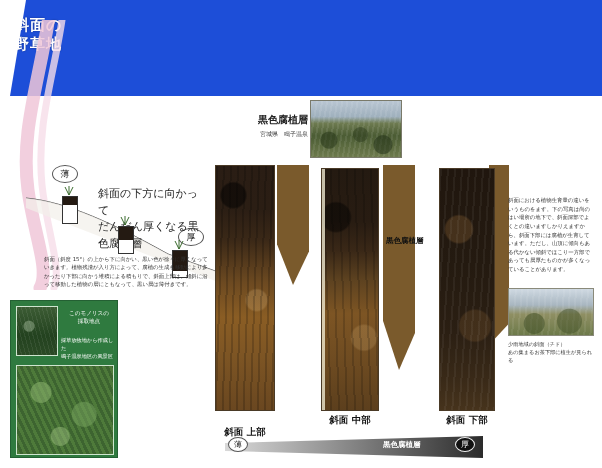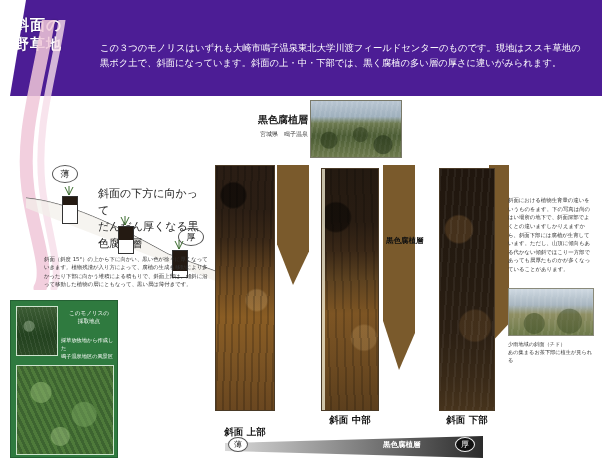--- a/index.html
+++ b/index.html
@@ -10,21 +10,21 @@
     background: #ffffff;
     position: relative;
     overflow: hidden;
     font-size: 9px;
     color: #222;
   }
 
   
   .banner {
     position: absolute; left:0; top:0; width:602px; height:96px;
-    background:#4c1d95;
+    background:#1d4ed8;
   }
   .banner-title {
     position:absolute; left:14px; top:16px;
     width:80px;
     color:#ffffff;
     font-size:15px;
     font-weight:bold;
     line-height:1.28;
     letter-spacing:1px;
     text-shadow:0 0 2px rgba(0,0,0,.4);
@@ -184,21 +184,20 @@
     position:absolute; left:383px; top:440px;
     font-size:7.5px; font-weight:bold; color:#ffffff;
   }
 </style>
 </head>
 <body>
 
 <div class="banner">
   <div class="banner-title" style="white-space:pre-line;">斜面の
 野草地</div>
-  <div class="banner-text">この３つのモノリスはいずれも大崎市鳴子温泉東北大学川渡フィールドセンターのものです。現地はススキ草地の黒ボク土で、斜面になっています。斜面の上・中・下部では、黒く腐植の多い層の厚さに違いがみられます。</div>
 </div>
 <div class="wedge"></div>
 
 <svg class="swoosh" viewBox="0 0 120 270">
   <path d="M40,-10 C30,60 10,110 18,170 C24,215 40,250 30,268" stroke="#f0c7d8" stroke-width="13" fill="none" opacity="0.85" stroke-linecap="round"></path>
   <path d="M52,0 C44,55 26,105 32,165 C37,212 52,248 44,268" stroke="#f6dde8" stroke-width="7" fill="none" opacity="0.8" stroke-linecap="round"></path>
 </svg>
 
 <div class="photo-cap-title">黒色腐植層</div>
 <div class="photo-cap-sub">宮城県　鳴子温泉</div>

